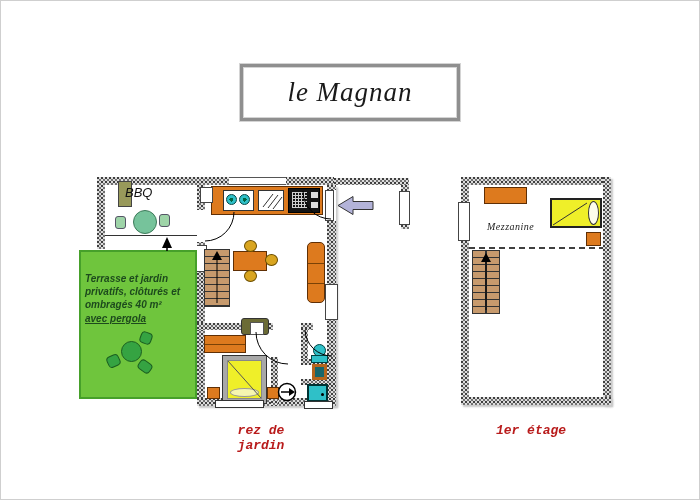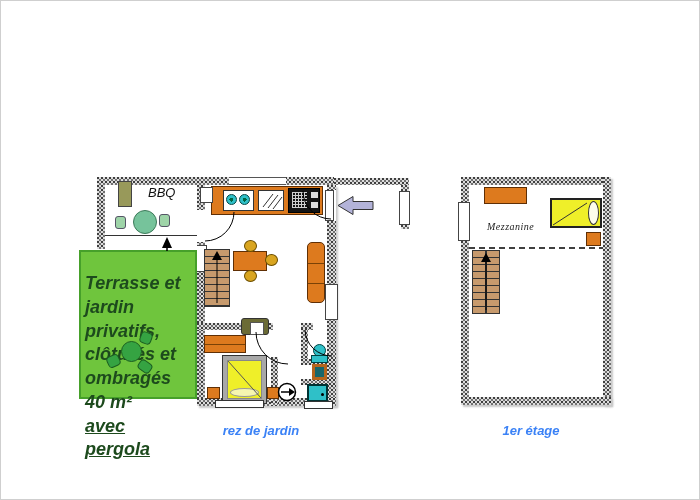--- a/index.html
+++ b/index.html
@@ -13,52 +13,55 @@
         radial-gradient(circle at 75% 75%, #707070 23%, transparent 26%),
         #dcdcdc;
         background-size:4px 4px,4px 4px;}
   .shadow{box-shadow:2px 2px 2px #c9c9c9;}
 
   .title-box{left:239px;top:63px;width:220px;height:57px;border:3px solid #8f8f8f;
              box-shadow:0 0 0 1px #d4d4d4, inset 0 0 0 1px #d4d4d4;background:#fff;
              display:flex;align-items:center;justify-content:center;}
   .title-text{font-family:"Liberation Serif",serif;font-style:italic;font-size:27px;color:#1a1a1a;letter-spacing:1px;}
 
-  .caption{font-family:Liberation Sans, sans-serif;font-style:italic;font-weight:bold;font-size:13px;color:#3b82f6;text-align:center;}
+  .caption{font-family:Liberation Mono, monospace;font-style:italic;font-weight:bold;font-size:13px;color:#b91c1c;text-align:center;}
 
   .white-gap{background:#fff;}
   .window{background:#fff;border:1px solid #444;}
   .topwindow{background:#fff;border-top:1px solid #555;border-bottom:1px solid #555;}
 
   .orange{background:var(--furniture-orange);border:1px solid #5f2f05;}
   .mustard-chair{width:13px;height:12px;border-radius:50%;background:var(--mustard);border:1px solid #6b4e00;}
   .stairs{background:
       repeating-linear-gradient(to bottom, transparent 0 6px, #333 6px 7px),
       linear-gradient(90deg, transparent 0 48%, #333 48% 52%, transparent 52%),
       var(--wood-tan);
       border:1px solid #333;}
 
   .green-zone{background:var(--terrace-green);border:2px solid var(--terrace-green-border);}
-  .terrace-note{font-size:18px;font-weight:bold;font-style:italic;color:var(--terrace-text);line-height:1.32;}
+  .terrace-note{font-size:10px;font-weight:bold;font-style:italic;color:var(--terrace-text);line-height:1.32;}
   .terrace-note .ul{text-decoration:underline;}
   .garden-green{background:var(--garden-green);border:1px solid #1b5e20;}
   .t-table{border-radius:50%;background:var(--terrace-table-green);border:1.5px solid #3d7a5a;}
   .t-chair{background:var(--terrace-chair-green);border:1px solid #556;border-radius:3px;}
 
   .bbq-label{font-style:italic;font-size:13px;color:#111;}
   .mezz-label{font-family:"Liberation Serif",serif;font-style:italic;font-size:10px;color:#222;letter-spacing:.5px;}
 
   .teal-box{background:var(--teal);border:1px solid #044;}
   svg.overlay{position:absolute;left:0;top:0;pointer-events:none;}
 </style>
 </head>
 <body>
 
 <div class="page">
 
+  <div class="abs title-box">
+    <span class="title-text">le Magnan</span>
+  </div>
 
   <div>
 
     <div class="wall" style="left:96px;top:176px;width:237px;height:8px;"></div>
     <div class="wall" style="left:333px;top:177px;width:75px;height:7px;"></div>
     <div class="wall" style="left:400px;top:184px;width:8px;height:44px;"></div>
     <div class="abs window" style="left:398px;top:190px;width:11px;height:34px;"></div>
     <div class="wall" style="left:96px;top:184px;width:8px;height:64px;"></div>
     <div class="wall" style="left:196px;top:184px;width:8px;height:221px;"></div>
     <div class="wall shadow" style="left:326px;top:184px;width:9px;height:221px;"></div>
@@ -72,21 +75,21 @@
     <div class="wall" style="left:300px;top:378px;width:35px;height:6px;"></div>
 
     <div class="abs white-gap" style="left:196px;top:209px;width:8px;height:32px;"></div>
     <div class="abs window" style="left:194px;top:244px;width:12px;height:27px;"></div>
     <div class="abs white-gap" style="left:326px;top:189px;width:9px;height:31px;"></div>
     <div class="abs window" style="left:324px;top:189px;width:9px;height:31px;"></div>
     <div class="abs window" style="left:324px;top:283px;width:13px;height:36px;"></div>
     <div class="abs topwindow" style="left:228px;top:176px;width:57px;height:8px;"></div>
 
     <div class="abs" style="left:117px;top:180px;width:14px;height:26px;background:var(--olive);border:1.5px solid #444;"></div>
-    <div class="abs bbq-label" style="left:147px;top:184px;text-align:right;">BBQ</div>
+    <div class="abs bbq-label" style="left:124px;top:184px;text-align:right;">BBQ</div>
     <div class="abs t-table" style="left:132px;top:209px;width:24px;height:24px;"></div>
     <div class="abs t-chair" style="left:114px;top:215px;width:11px;height:13px;"></div>
     <div class="abs t-chair" style="left:158px;top:213px;width:11px;height:13px;"></div>
     <div class="abs t-chair" style="left:134px;top:235px;width:13px;height:10px;"></div>
 
     <div class="abs" style="left:104px;top:234px;width:92px;height:16px;background:#fff;border-top:1px solid #333;border-bottom:1px solid #333;"></div>
 
     <div class="abs green-zone" style="left:78px;top:249px;width:118px;height:149px;"></div>
     <div class="abs terrace-note" style="left:84px;top:271px;width:110px;">
       <span>Terrasse et jardin</span><br>

